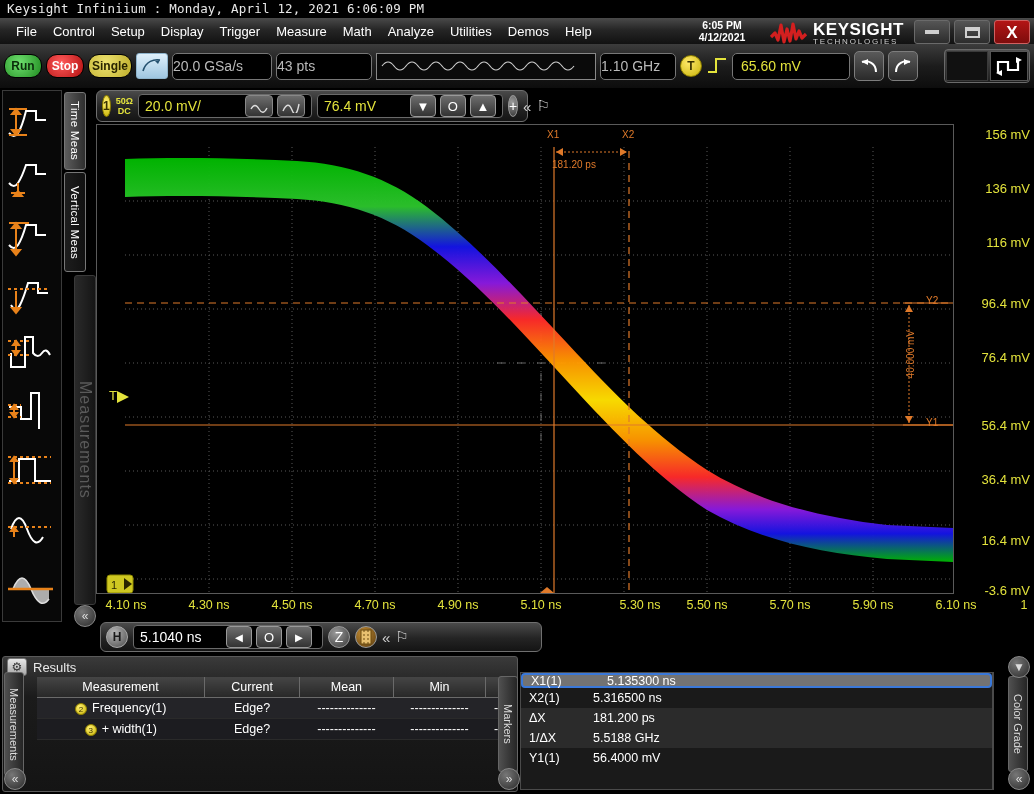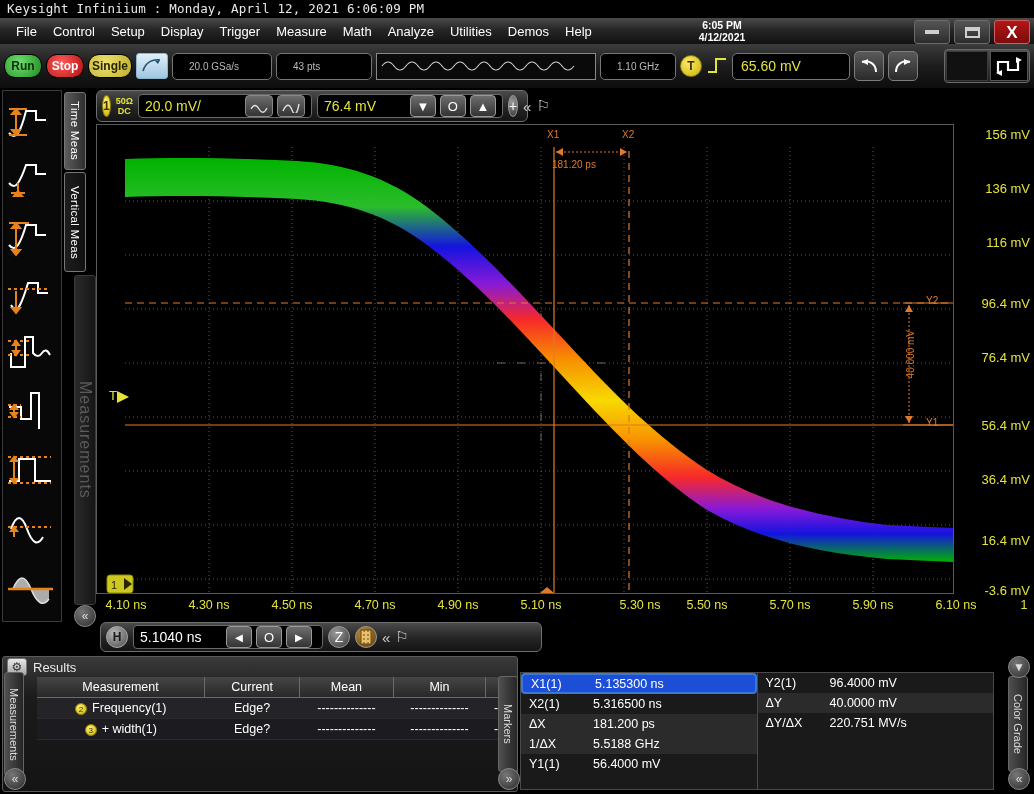--- a/index.html
+++ b/index.html
@@ -66,22 +66,22 @@
   .rsbtn.run { background: radial-gradient(circle at 40% 35%, #6fe06f, #1f8a1f); color:#0b2d0b;}
   .rsbtn.stop{ background: radial-gradient(circle at 40% 35%, #ff5a5a, #b31010); color:#fff;}
   .rsbtn.single{ width:44px; background: radial-gradient(circle at 40% 35%, #ece170, #bfae2a); color:#2a2500;}
   .tbicon {
     width: 32px; height: 26px; border-radius: 3px; border: 1px solid #8fb4cc;
     background: linear-gradient(180deg,#dff0fb 0%,#9fc6e0 100%);
     display:flex; align-items:center; justify-content:center;
   }
   .field {
     height: 27px; border-radius: 5px; background: #000; border: 1px solid #777;
-    color: #b9b9b9; font-size: 10px; display: flex; align-items: center;
-    padding: 0 16px; white-space: nowrap;
+    color: #b9b9b9; font-size: 14px; display: flex; align-items: center;
+    padding: 0 0; white-space: nowrap;
   }
   .wavebox {
     height: 27px; width: 220px; border: 1px solid #888; background: #0a0a0a;
     display:flex; align-items:center; justify-content:center;
   }
   .tbadge {
     width: 22px; height: 22px; border-radius: 50%;
     background: radial-gradient(circle at 38% 32%, #ffe96a, #c9b40a);
     color:#3a3200; font-size:12px; font-weight:bold;
     display:flex; align-items:center; justify-content:center; border:1px solid #8f8000;
@@ -236,21 +236,21 @@
   }
 
   .markers-panel {
     position:absolute; left:520px; top:672px; width:474px; height:118px;
     background:#1a1a1a; border:1px solid #4a4a4a; display:flex;
   }
   .mcol { flex:1; }
   .mcol.left { border-right: 1px solid #4a4a4a; }
   .mrow { display:flex; height:20px; align-items:center; font-size:12.5px; color:#fff; }
   .mrow.alt { background:#2b2b2b; }
-  .mrow.sel { border:2px solid #3a78d8; border-radius:4px; background:#1d4ed8; height:21px;}
+  .mrow.sel { border:2px solid #3a78d8; border-radius:4px; background:#737373; height:15px;gap:12px;}
   .mkey { width:72px; padding-left:8px; }
   .mval { }
 
   .vtab-side {
     position:absolute; width:20px;
     background: linear-gradient(90deg,#505050 0%,#252525 100%);
     border:1px solid #666; border-radius:3px; color:#ddd; font-size:11px;
     writing-mode: vertical-rl; display:flex; align-items:center; justify-content:center;
   }
 </style>
@@ -273,20 +273,29 @@
     <div class="menu-item">Utilities</div>
     <div class="menu-item">Demos</div>
     <div class="menu-item">Help</div>
   </div>
 
   <div class="clockbox">
     <div>6:05 PM</div>
     <div>4/12/2021</div>
   </div>
 
+  <div class="ks-logo">
+    <svg class="ks-wave" viewBox="0 0 38 24">
+      <path d="M1 16 L5 12 L8 19 L11 4 L14 21 L17 8 L20 20 L23 3 L26 18 L29 10 L32 17 L36 13" stroke="#d31f1f" stroke-width="3.2" fill="none" stroke-linejoin="round"></path>
+    </svg>
+    <div class="ks-text">
+      <div class="ks-name">KEYSIGHT</div>
+      <div class="ks-sub">TECHNOLOGIES</div>
+    </div>
+  </div>
 
   <div class="wbtns">
     <div class="wbtn">
         <div class="bar"></div>
       </div>
     <div class="wbtn">
         <div class="sq"></div>
       </div>
     <div class="wbtn close">
         <div class="x">X</div>
@@ -666,33 +675,19 @@
       </div>
       <div class="mrow alt">
         <div class="mkey">1/ΔX</div>
         <div class="mval">5.5188 GHz</div>
       </div>
       <div class="mrow">
         <div class="mkey">Y1(1)</div>
         <div class="mval">56.4000 mV</div>
       </div>
     </div>
-    <div class="mcol">
-      <div class="mrow">
-        <div class="mkey">Y2(1)</div>
-        <div class="mval">96.4000 mV</div>
-      </div>
-      <div class="mrow alt">
-        <div class="mkey">ΔY</div>
-        <div class="mval">40.0000 mV</div>
-      </div>
-      <div class="mrow">
-        <div class="mkey">ΔY/ΔX</div>
-        <div class="mval">220.751 MV/s</div>
-      </div>
-    </div>
   </div>
 
   <div class="vtab-side" style="left:1008px; top:676px; height:96px;">Color Grade</div>
   <div class="collapse-btn" style="left:1008px; top:656px;">▼</div>
   <div class="collapse-btn" style="left:1008px; top:768px;">«</div>
 
 </div>
 
 </body></html>

